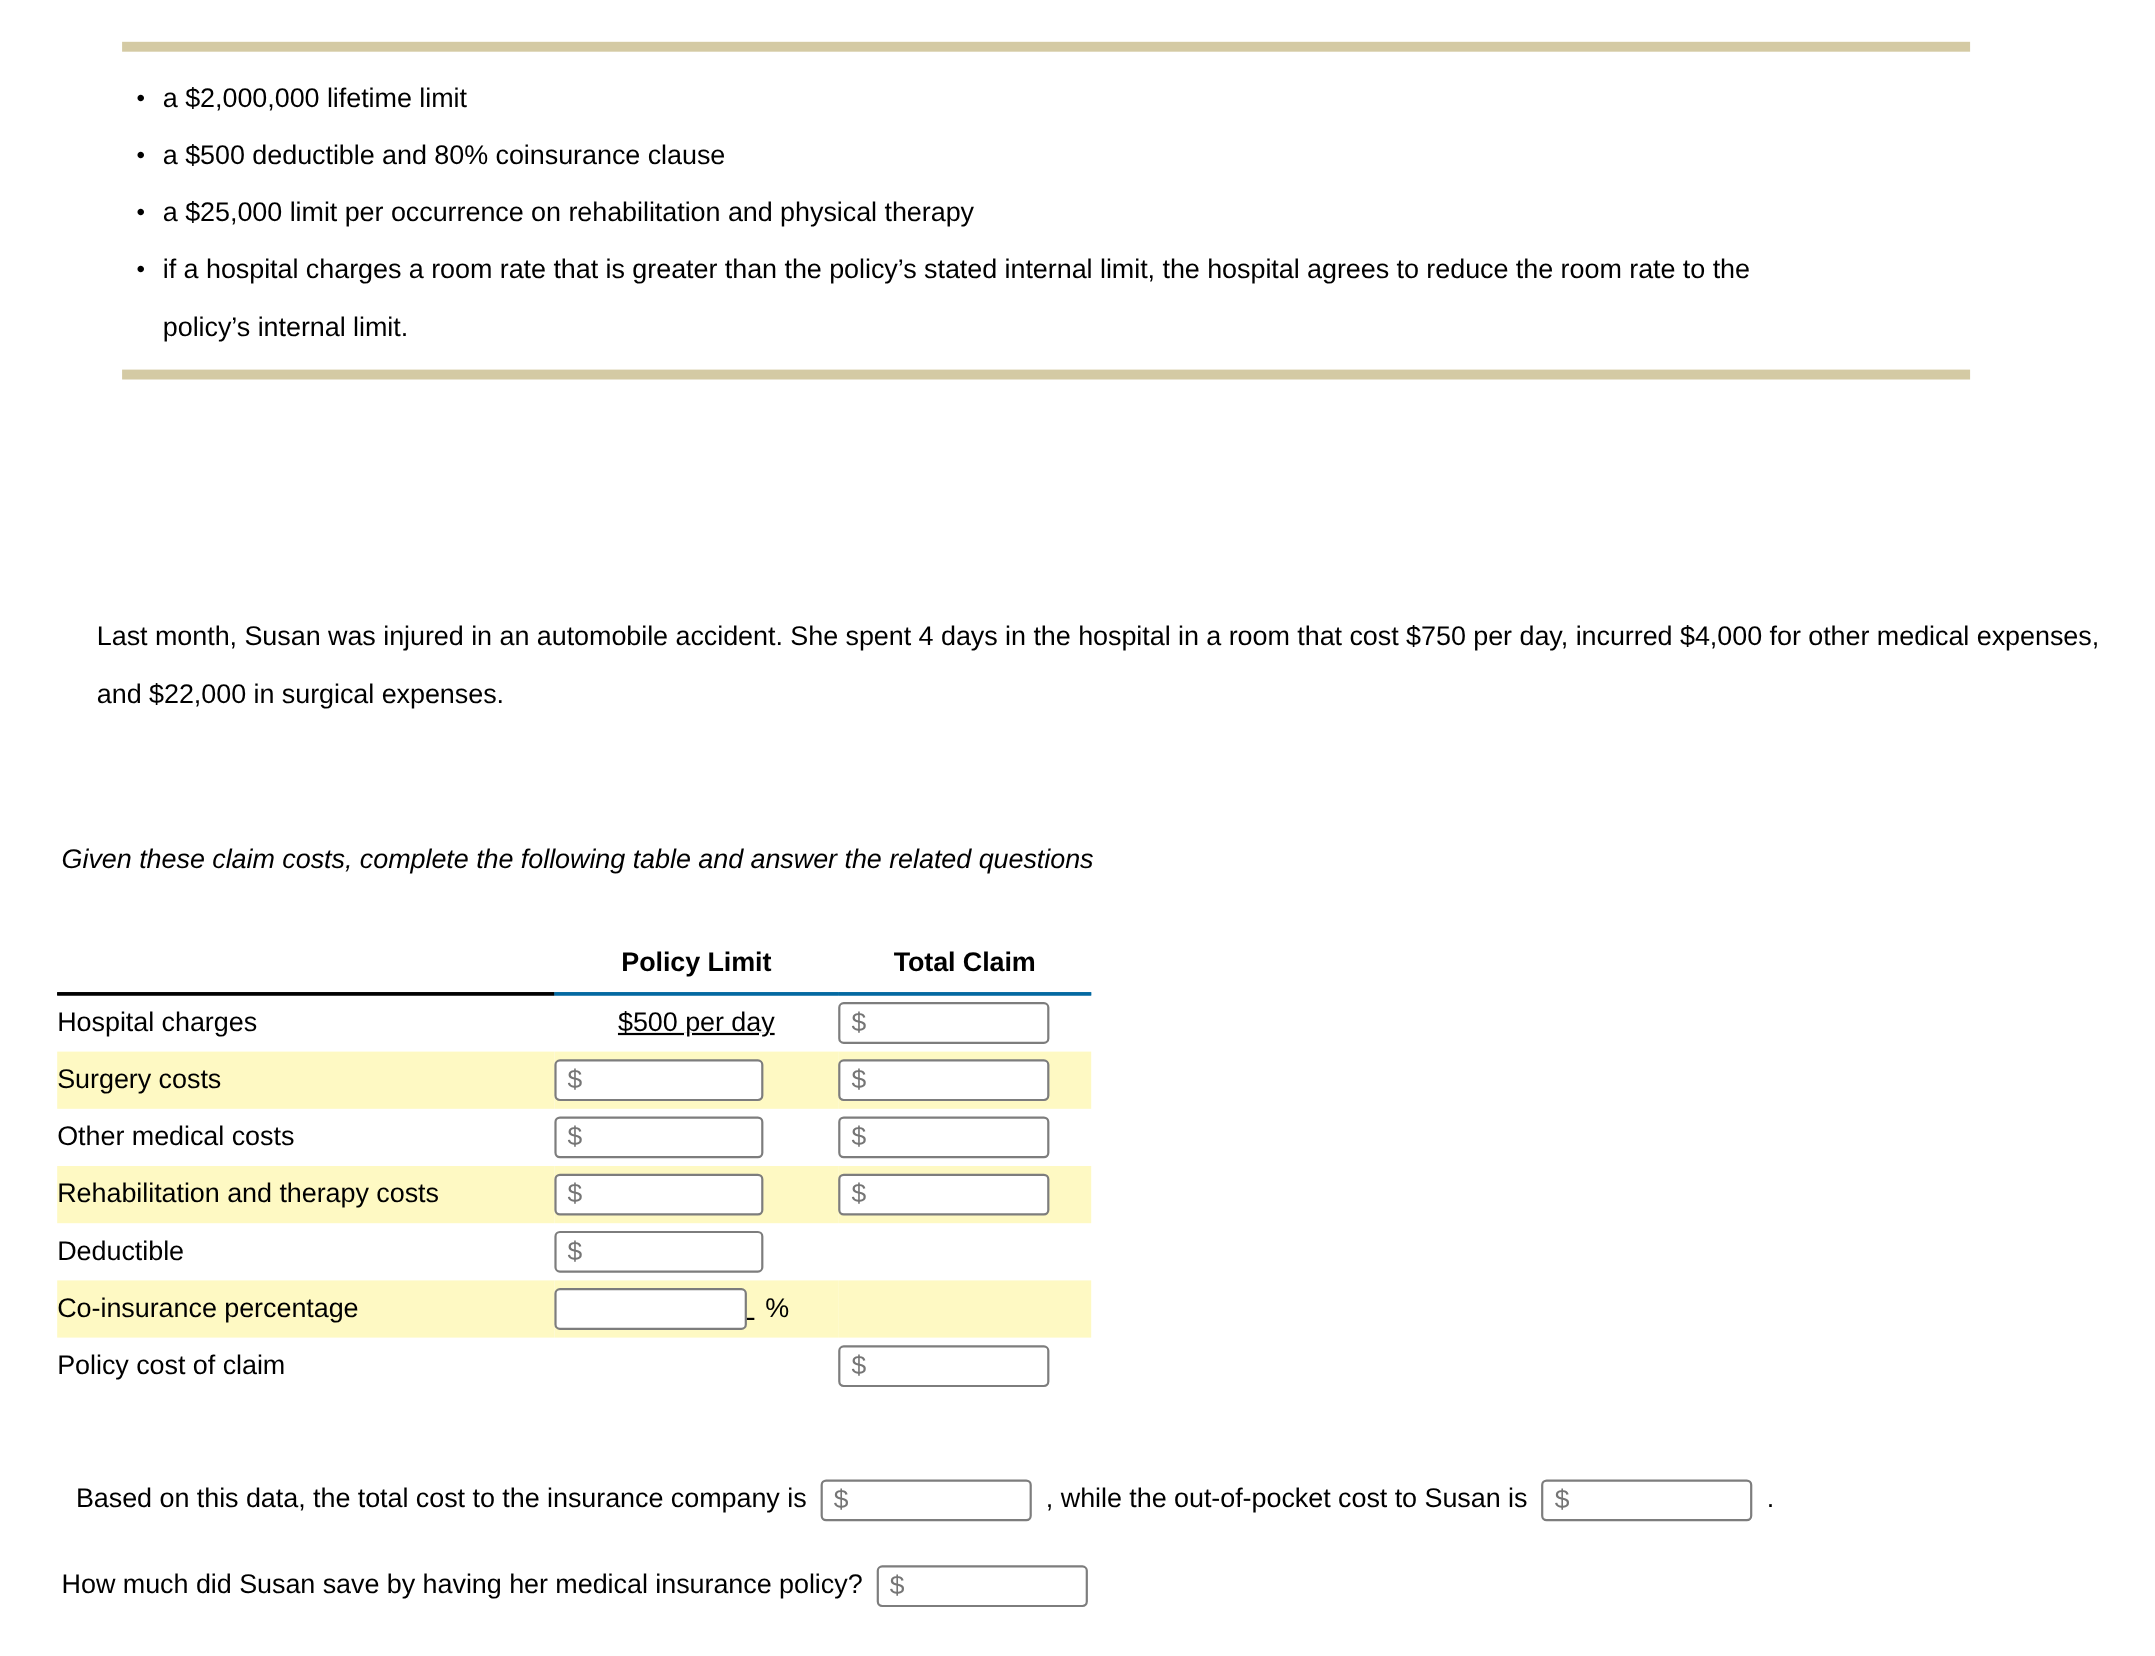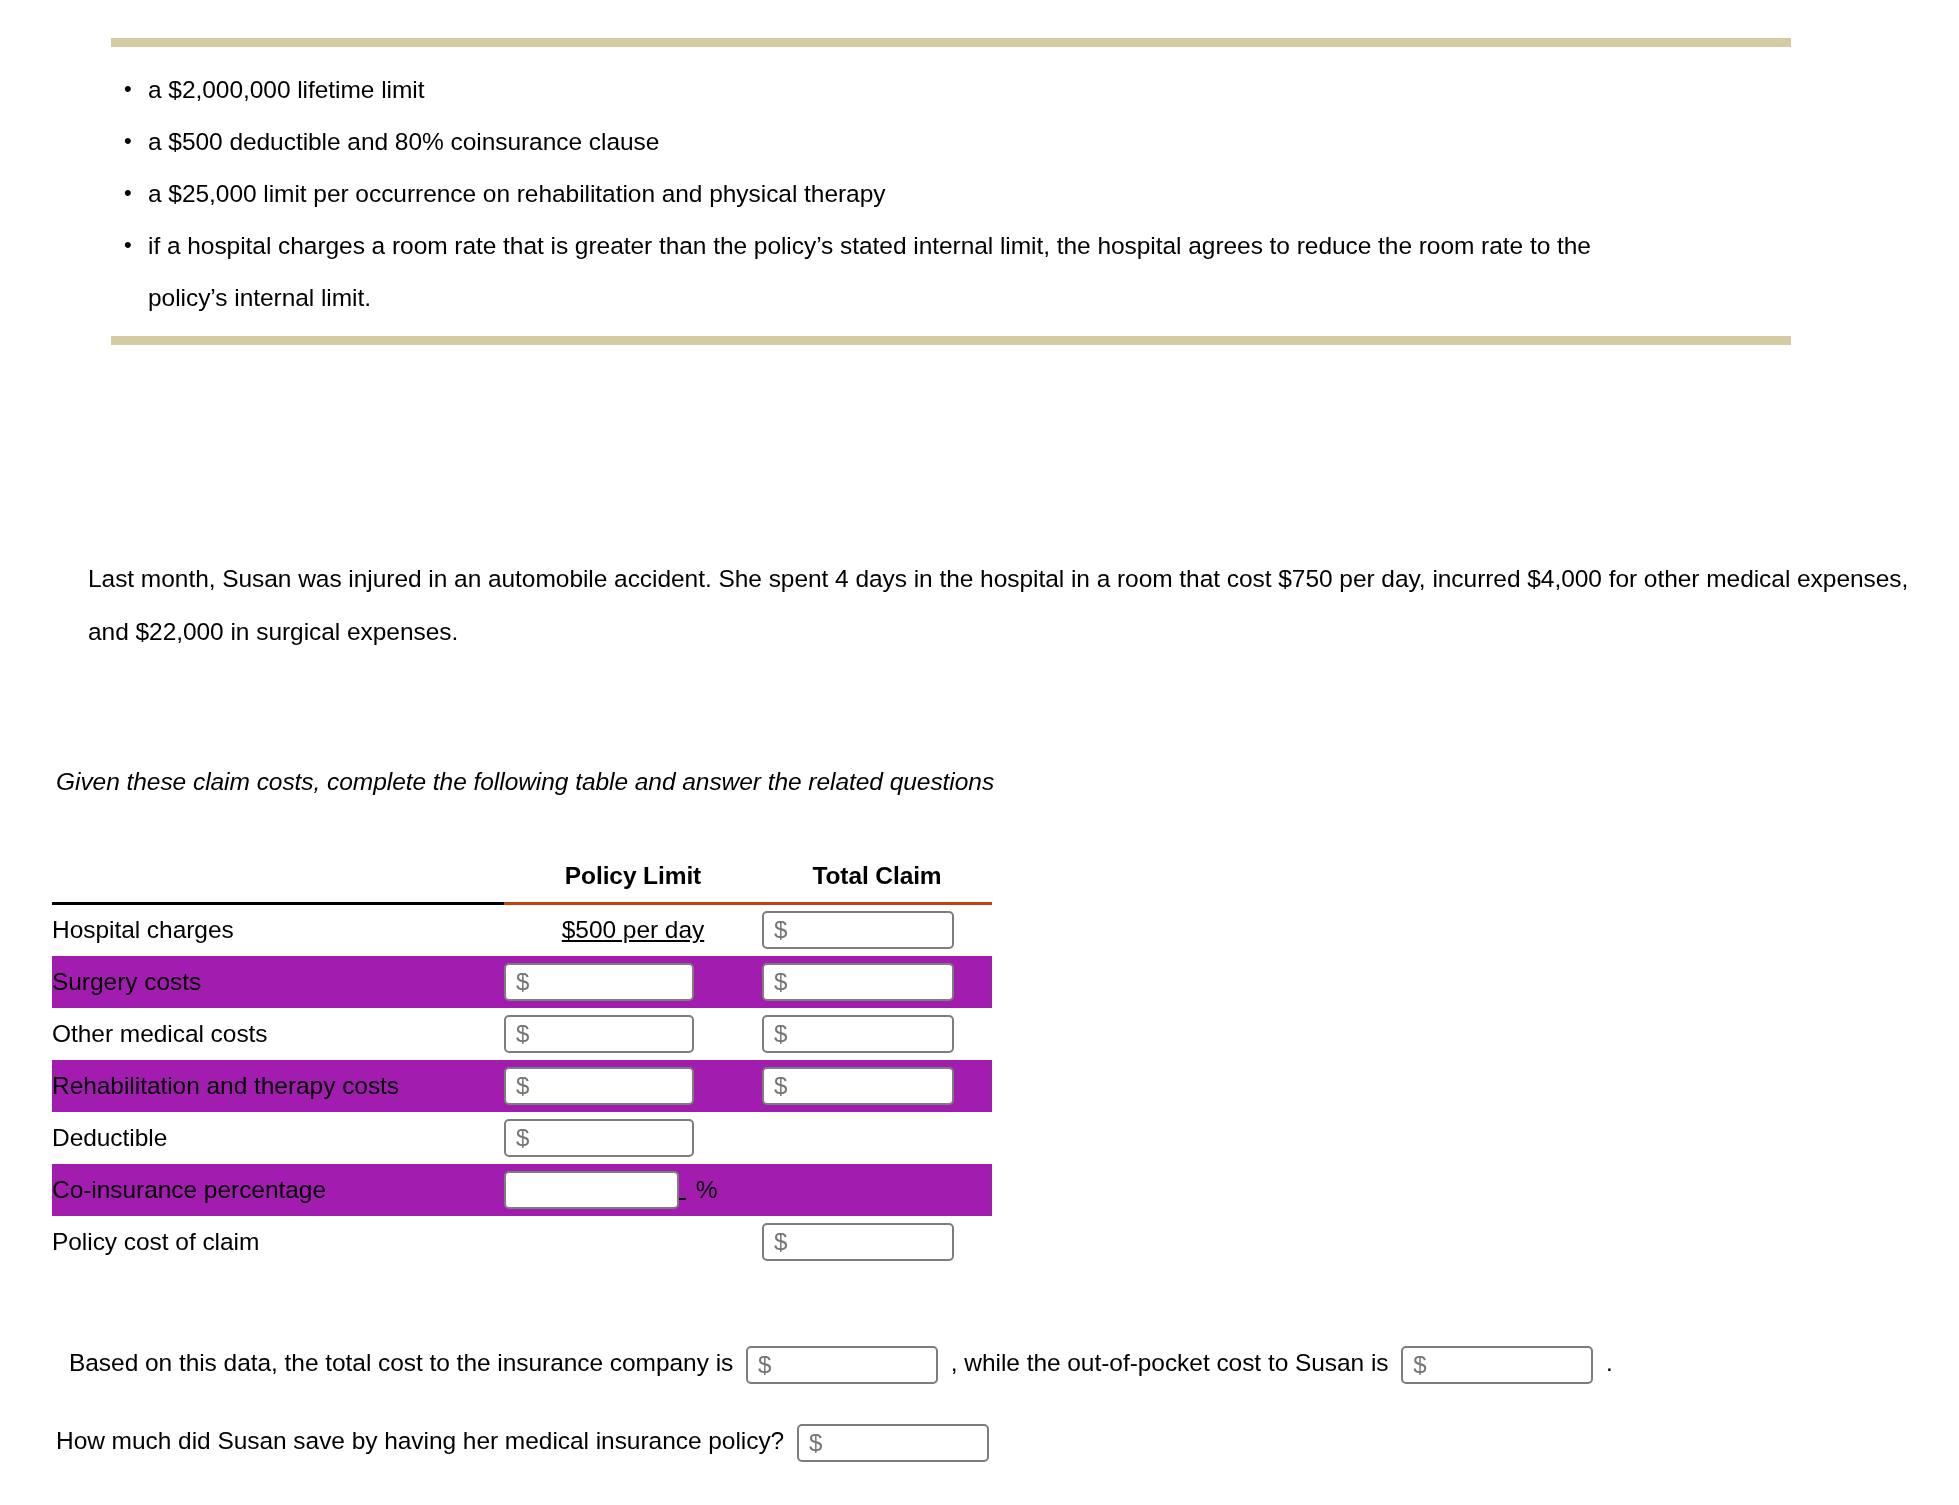--- a/index.html
+++ b/index.html
@@ -93,27 +93,27 @@
   }
   table.claim-table col.c-label { width: 452px; }
   table.claim-table col.c-policy { width: 258px; }
   table.claim-table col.c-claim  { width: 230px; }
 
   table.claim-table thead th {
     font-size: 24.5px;
     font-weight: bold;
     text-align: center;
     padding: 0 0 12px 0;
-    border-bottom: 3px solid #c2410c;
+    border-bottom: 3px solid #0369a1;
     vertical-align: bottom;
     letter-spacing: -0.1px;
   }
   table.claim-table thead th.blank { border-bottom: 3px solid #000; }
 
-  table.claim-table tbody tr.striped { background: #a21caf; }
+  table.claim-table tbody tr.striped { background: #fef9c3; }
   table.claim-table tbody td {
     font-size: 24.5px;
     height: 52px;
     padding: 0;
     vertical-align: middle;
     letter-spacing: -0.05px;
   }
   td.lbl { padding-left: 16px; }
   td.cell-policy, td.cell-claim { text-align: left; text-decoration: underline; }
   td.cell-policy.txt { text-align: center; }

